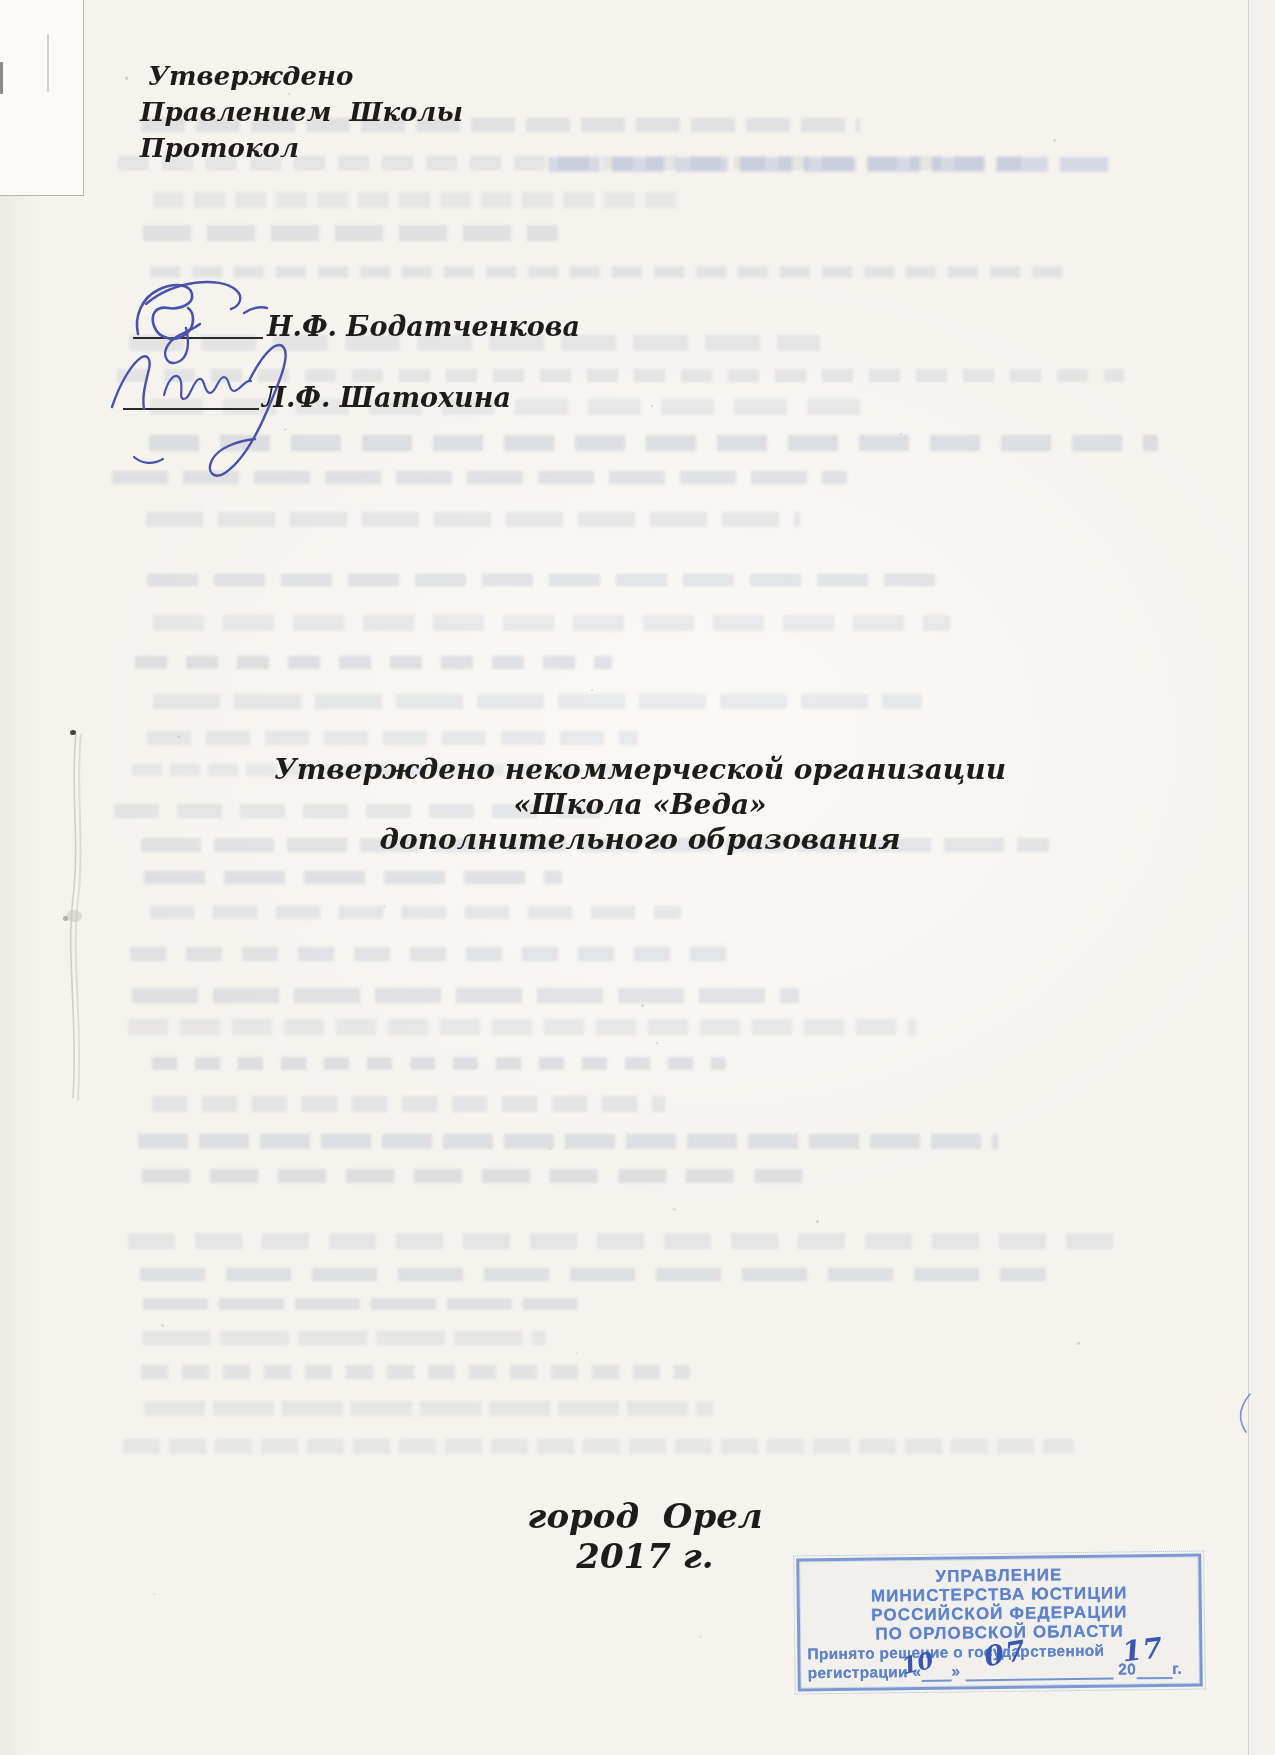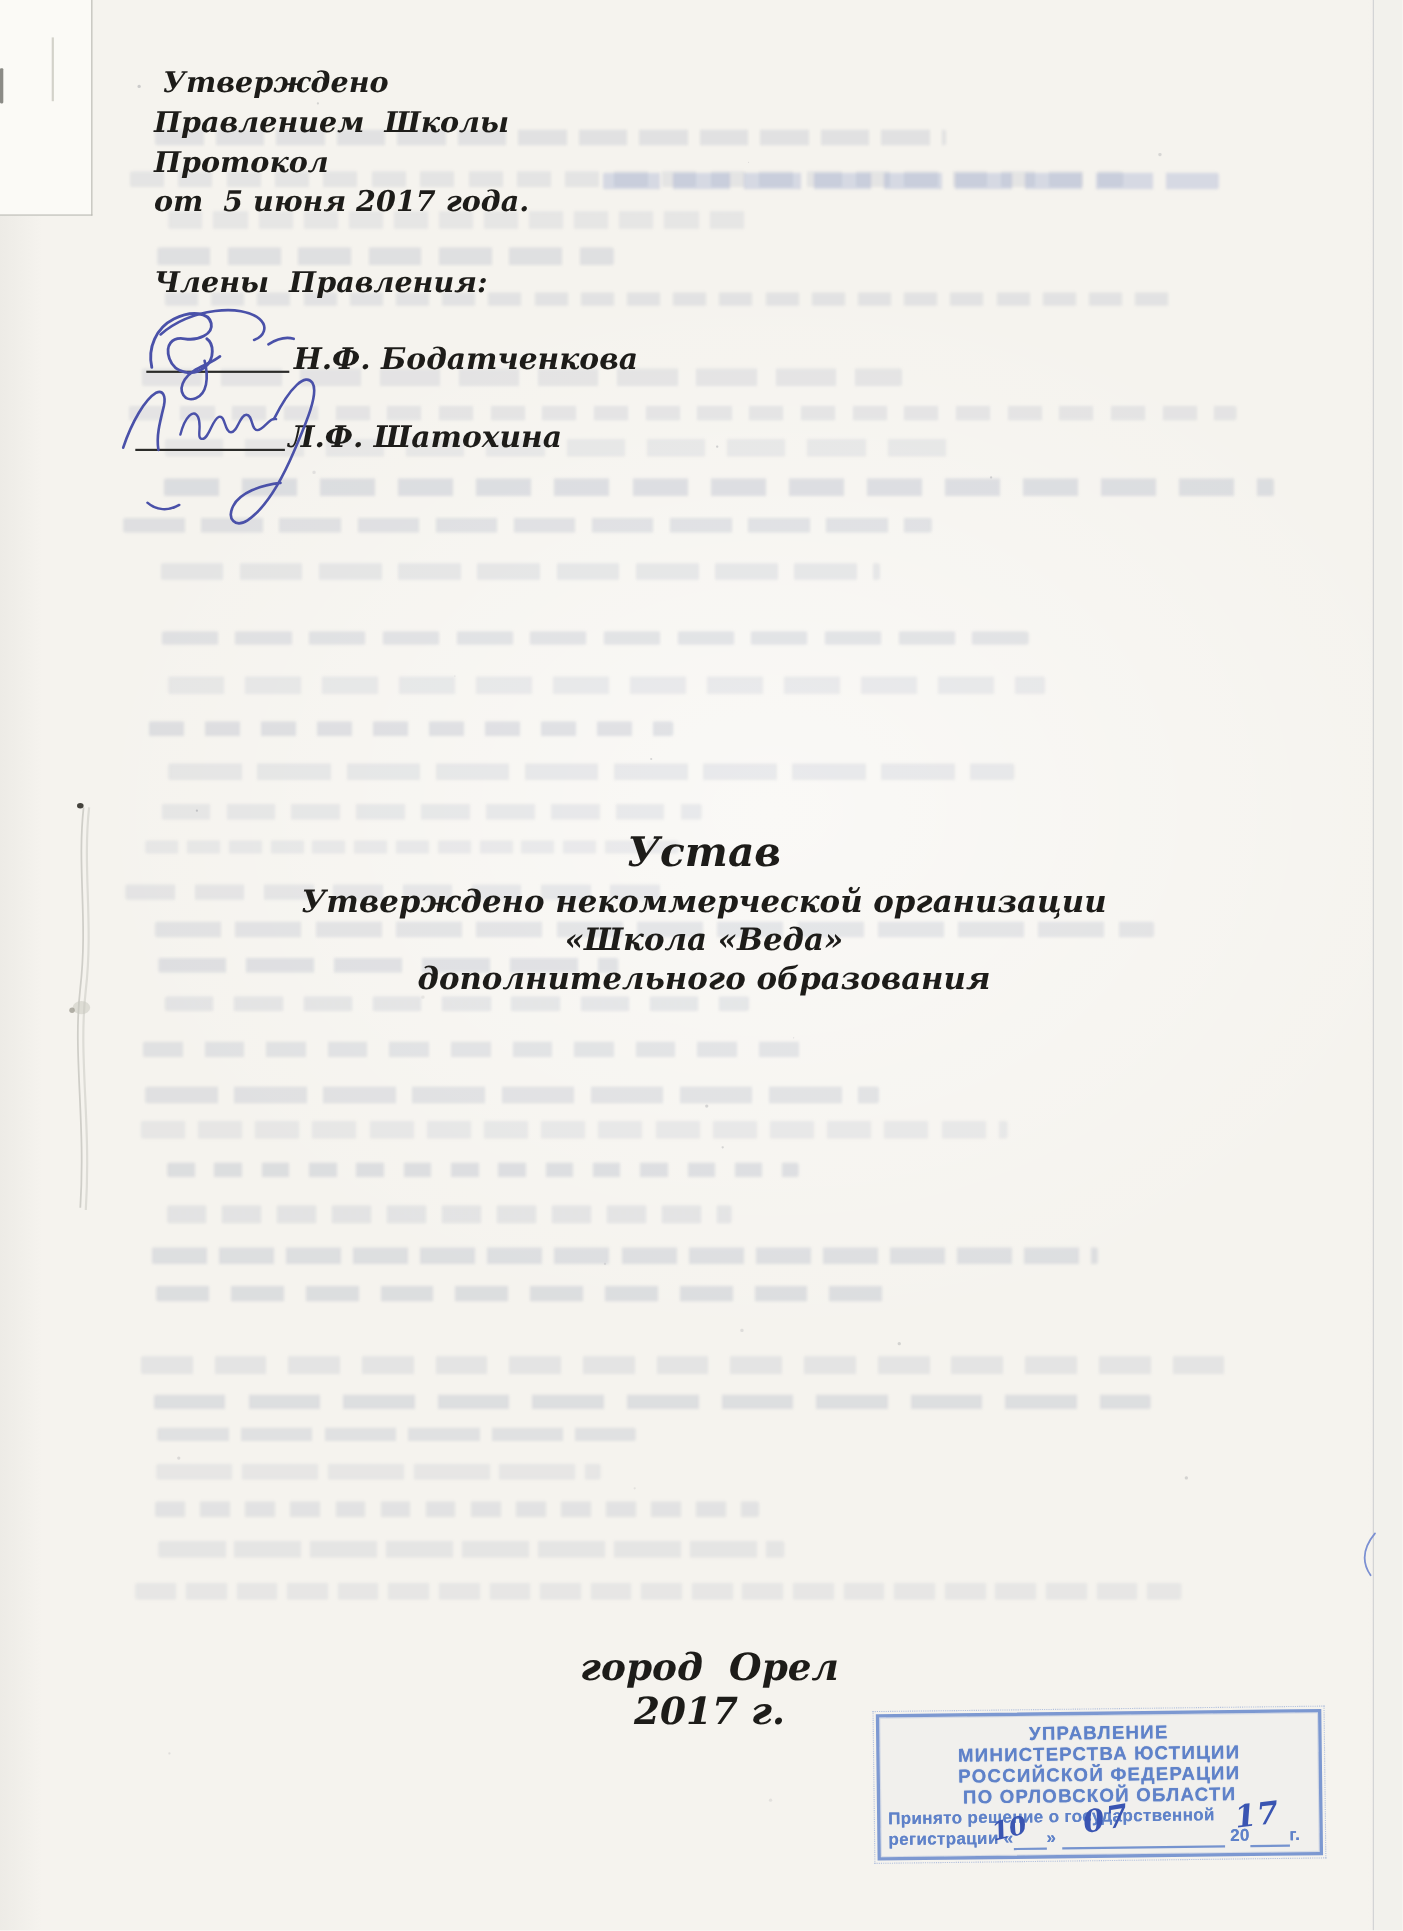--- a/index.html
+++ b/index.html
@@ -166,45 +166,42 @@
   <div class="staple-hole2"></div>
 
   <svg class="stray-mark" width="24" height="42" viewBox="0 0 24 42">
     <path d="M17,2 C7,14 4,27 13,40" stroke="#7c90d2" stroke-width="1.6" fill="none" stroke-linecap="round"></path>
   </svg>
 
   <div class="approval">
     <div class="doc-line first">Утверждено</div>
     <div class="doc-line">Правлением  Школы</div>
     <div class="doc-line">Протокол</div>
-    <div class="doc-line">от  5 июня 2017 года.</div>
-  </div>
-
-  <div class="board-heading doc-line">Члены  Правления:</div>
+  </div>
+
 
   <svg class="sig-svg sig-1" width="150" height="102" viewBox="0 0 150 102">
     <path d="M10,62 C6,44 14,26 30,18 C46,10 62,12 64,22 C66,32 52,38 40,36 C28,34 22,42 26,54 C31,68 48,70 58,62 C68,54 66,40 60,36" stroke-width="2.6"></path>
     <path d="M58,56 C62,72 60,86 50,90 C40,94 33,84 40,73 C47,62 62,60 72,52" stroke-width="2.4"></path>
     <path d="M18,32 C46,8 92,4 108,18 C116,25 112,34 103,37" stroke-width="2.4"></path>
     <path d="M116,41 C124,36 132,34 139,36" stroke-width="2.4"></path>
   </svg>
   <div class="sig-underline u1"></div>
   <div class="member-name doc-line name-1">Н.Ф. Бодатченкова</div>
 
   <svg class="sig-svg sig-2" width="212" height="152" viewBox="0 0 212 152">
     <path d="M6,74 C14,50 26,30 36,24 C42,21 45,27 43,36 C39,52 36,64 38,76" stroke-width="2.4"></path>
     <path d="M58,62 C62,46 70,38 74,46 C78,54 72,66 78,66 C84,66 87,48 93,46 C99,44 98,60 104,60 C110,60 112,44 118,44 C124,44 122,58 128,58 C134,58 139,46 145,48" stroke-width="2.2"></path>
     <path d="M143,48 C158,18 172,6 178,15 C184,24 173,50 161,78 C149,106 134,130 119,140 C108,147 100,139 106,127 C112,115 131,108 149,106" stroke-width="2.4"></path>
     <path d="M28,124 C36,131 47,132 57,126" stroke-width="2.2"></path>
   </svg>
   <div class="sig-underline u2"></div>
   <div class="member-name doc-line name-2">Л.Ф. Шатохина</div>
 
   <div class="title-block">
-    <div class="doc-line title-main">Устав</div>
     <div class="doc-line title-sub">Утверждено некоммерческой организации</div>
     <div class="doc-line title-sub">«Школа «Веда»</div>
     <div class="doc-line title-sub">дополнительного образования</div>
   </div>
 
   <div class="footer-block">
     <div class="doc-line">город  Орел</div>
     <div class="doc-line">2017 г.</div>
   </div>
 

